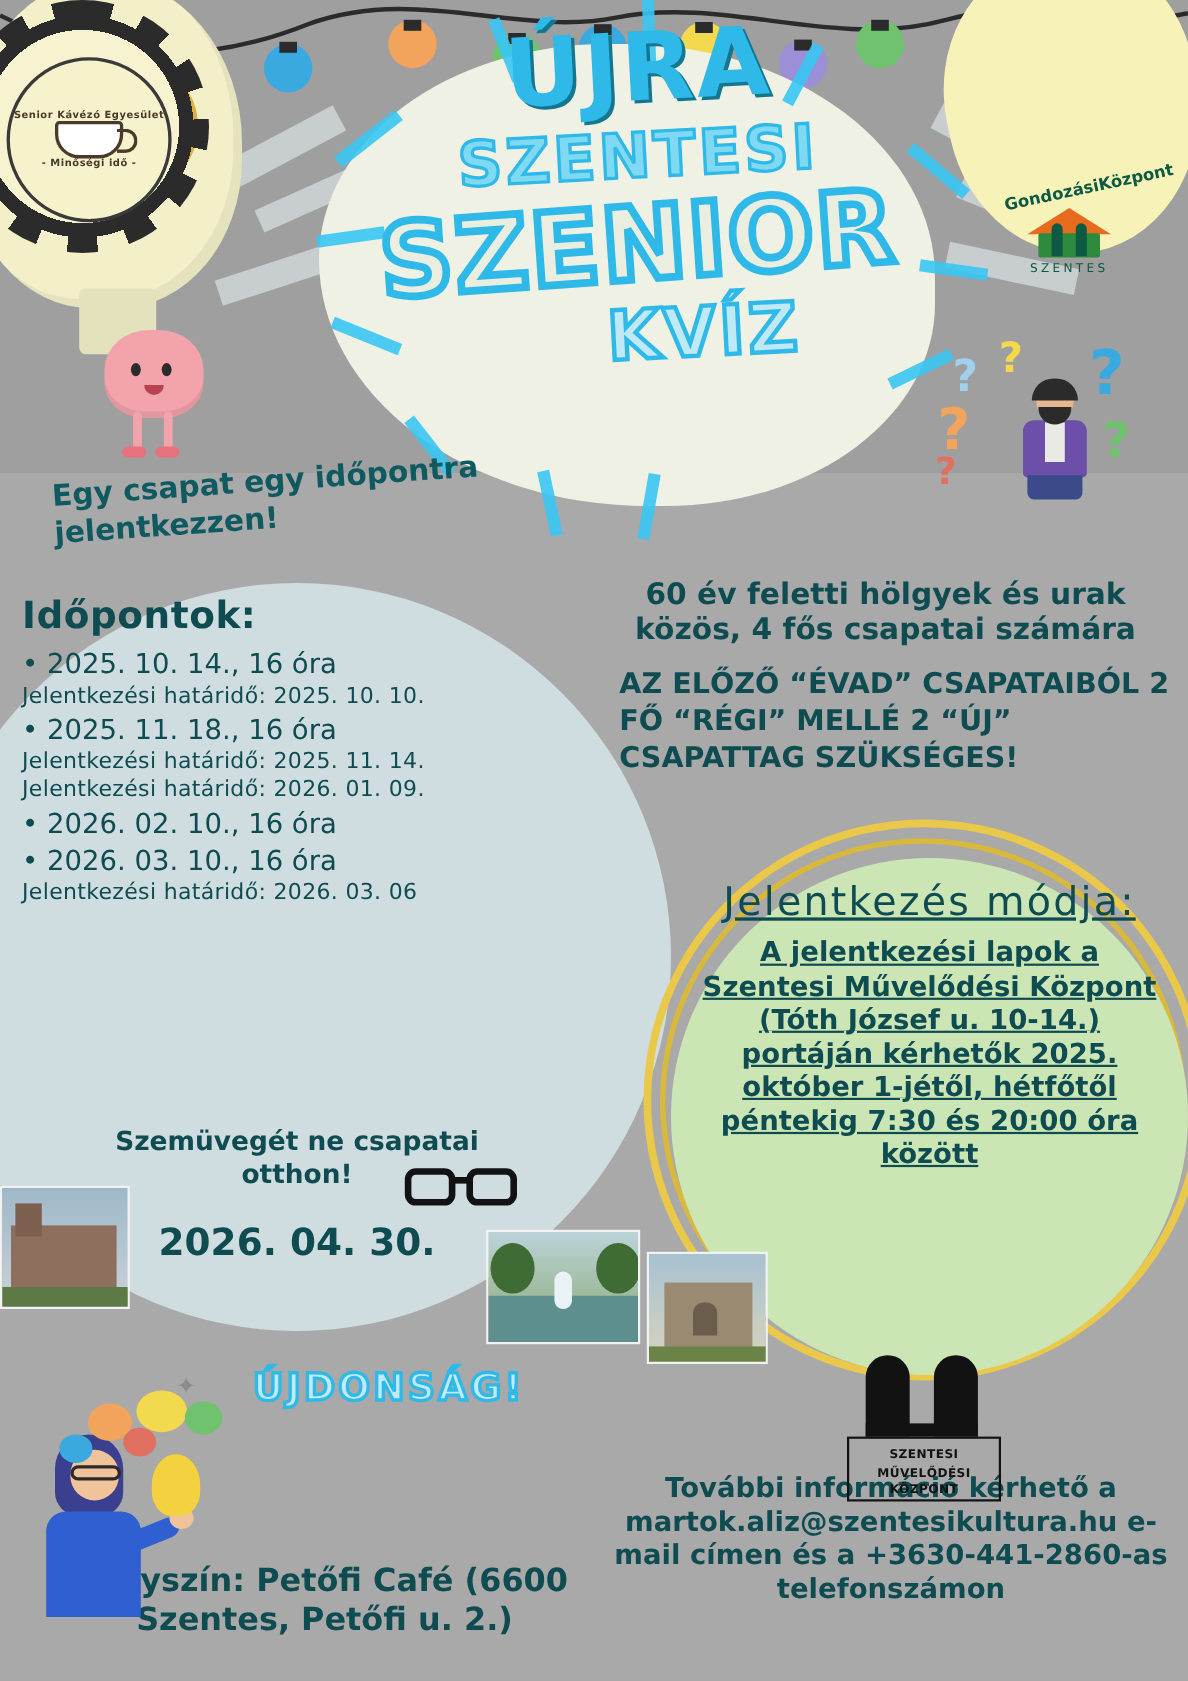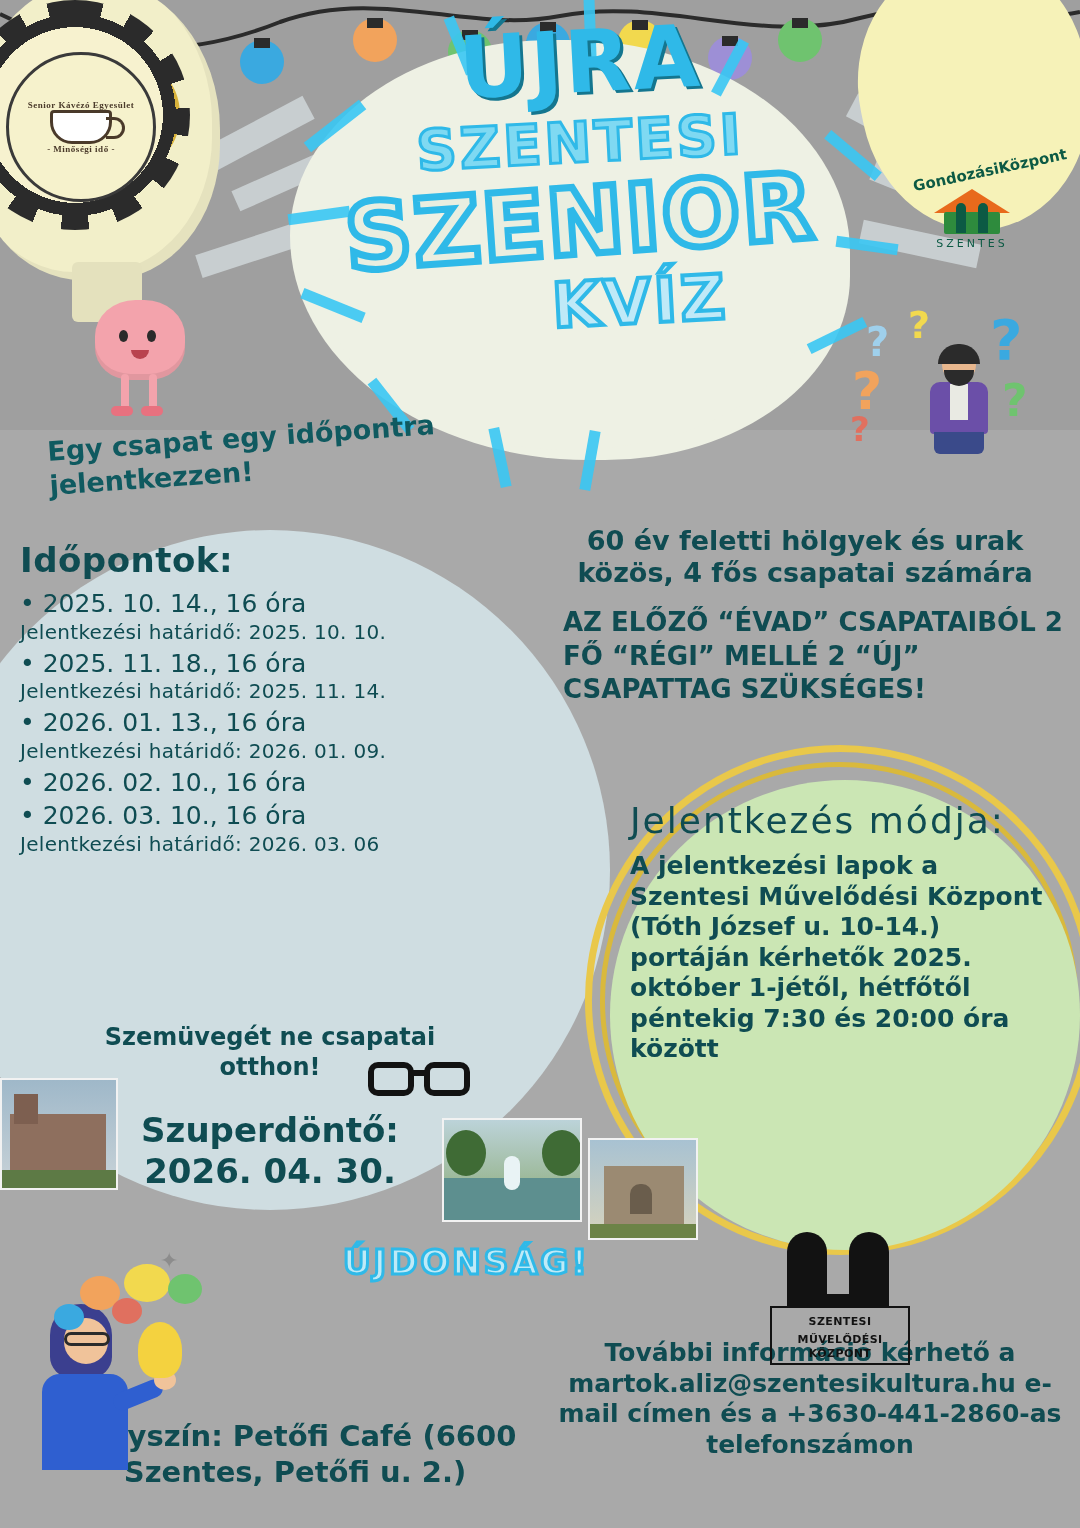--- a/index.html
+++ b/index.html
@@ -61,21 +61,21 @@
   }
   .gear-seal .cup {
     width: 62px; height: 34px; background: #fff; border: 3px solid #4a3a2a;
     border-radius: 4px 4px 22px 22px; position: relative;
   }
   .gear-seal .cup:after {
     content: ""; position: absolute; right: -16px; top: 4px; width: 16px; height: 16px;
     border: 3px solid #4a3a2a; border-left: none; border-radius: 0 12px 12px 0;
   }
   .seal-top-text, .seal-bot-text {
-    font-size: 9px; letter-spacing: .5px; color: #4a3a2a; font-weight: bold; font-family: Liberation Serif, serif;
+    font-size: 9px; letter-spacing: .5px; color: #4a3a2a; font-weight: bold;
   }
 
   
   .brain {
     position: absolute; left: 95px; top: 300px; width: 90px; height: 80px;
     background: #f3a3ac; border-radius: 45% 45% 40% 40%;
     box-shadow: inset 0 -6px 0 rgba(0,0,0,.07);
   }
   .brain .eye { position: absolute; top: 30px; width: 9px; height: 12px; background: #2b2b2b; border-radius: 50%; }
   .brain .eye.l { left: 24px; } .brain .eye.r { left: 52px; }
@@ -227,32 +227,32 @@
   .right-top {
     position: absolute; left: 545px; top: 525px; width: 520px; text-align: center;
   }
   .right-top .lead { font-size: 27px; font-weight: bold; line-height: 1.2; }
   .right-top .caps {
     margin-top: 16px; font-size: 26px; font-weight: bold; line-height: 1.3;
     text-align: left; padding-left: 18px;
   }
 
   .jel-box {
-    position: absolute; left: 630px; top: 800px; width: 430px; 
+    position: absolute; left: 630px; top: 800px; width: 430px; text-align: center; text-decoration: underline;
   }
   .jel-box h3 {
     margin: 0; font-size: 36px; font-weight: normal; letter-spacing: 2px; line-height: 1.15;
     color: #0f4c52;
   }
   .jel-box p {
     margin: 10px 0 0; font-size: 25px; font-weight: bold; line-height: 1.22;
   }
 
   .ujdonsag {
-    position: absolute; left: 230px; top: 1242px; width: 360px; text-align: right;
+    position: absolute; left: 230px; top: 1242px; width: 360px; text-align: left;
   }
   .ujdonsag .h {
     font-size: 34px; font-weight: bold; letter-spacing: 3px;
     color: #bfeaf7; -webkit-text-stroke: 3px #2fb9e8;
   }
   .ujdonsag .p { margin-top: 6px; font-size: 24px; font-weight: bold; line-height: 1.22; }
 
   .helyszin {
     position: absolute; left: 40px; top: 1418px; width: 510px; text-align: center;
     font-size: 29px; font-weight: bold; line-height: 1.25;
@@ -433,24 +433,20 @@
     <span>2025. 10. 14., 16 óra</span>
   </div>
   <div class="deadline">Jelentkezési határidő: 2025. 10. 10.</div>
 
   <div class="slot">
     <span class="dot">•</span>
     <span>2025. 11. 18.,  16 óra</span>
   </div>
   <div class="deadline">Jelentkezési határidő: 2025. 11. 14.</div>
 
-  <div class="slot">
-    <span class="dot">•</span>
-    <span>2026. 01. 13., 16 óra</span>
-  </div>
   <div class="deadline">Jelentkezési határidő: 2026. 01. 09.</div>
 
   <div class="slot">
     <span class="dot">•</span>
     <span>2026. 02. 10., 16 óra</span>
   </div>
 
   <div class="slot">
     <span class="dot">•</span>
     <span>2026. 03. 10., 16 óra</span>
@@ -459,21 +455,20 @@
 </div>
 
 <div class="glasses-note">Szemüvegét ne csapatai otthon!</div>
 <div class="glasses">
   <span class="lens l"></span>
   <span class="bridge"></span>
   <span class="lens r"></span>
 </div>
 
 <div class="szuper">
-  <div>Szuperdöntő:</div>
   <div>2026. 04. 30.</div>
 </div>
 
 <div class="right-top">
   <div class="lead">60 év feletti hölgyek és urak közös, 4 fős csapatai számára</div>
   <div class="caps">AZ ELŐZŐ “ÉVAD” CSAPATAIBÓL 2 FŐ “RÉGI” MELLÉ 2 “ÚJ” CSAPATTAG SZÜKSÉGES!</div>
 </div>
 
 <div class="jel-box">
   <h3>Jelentkezés módja:</h3>

